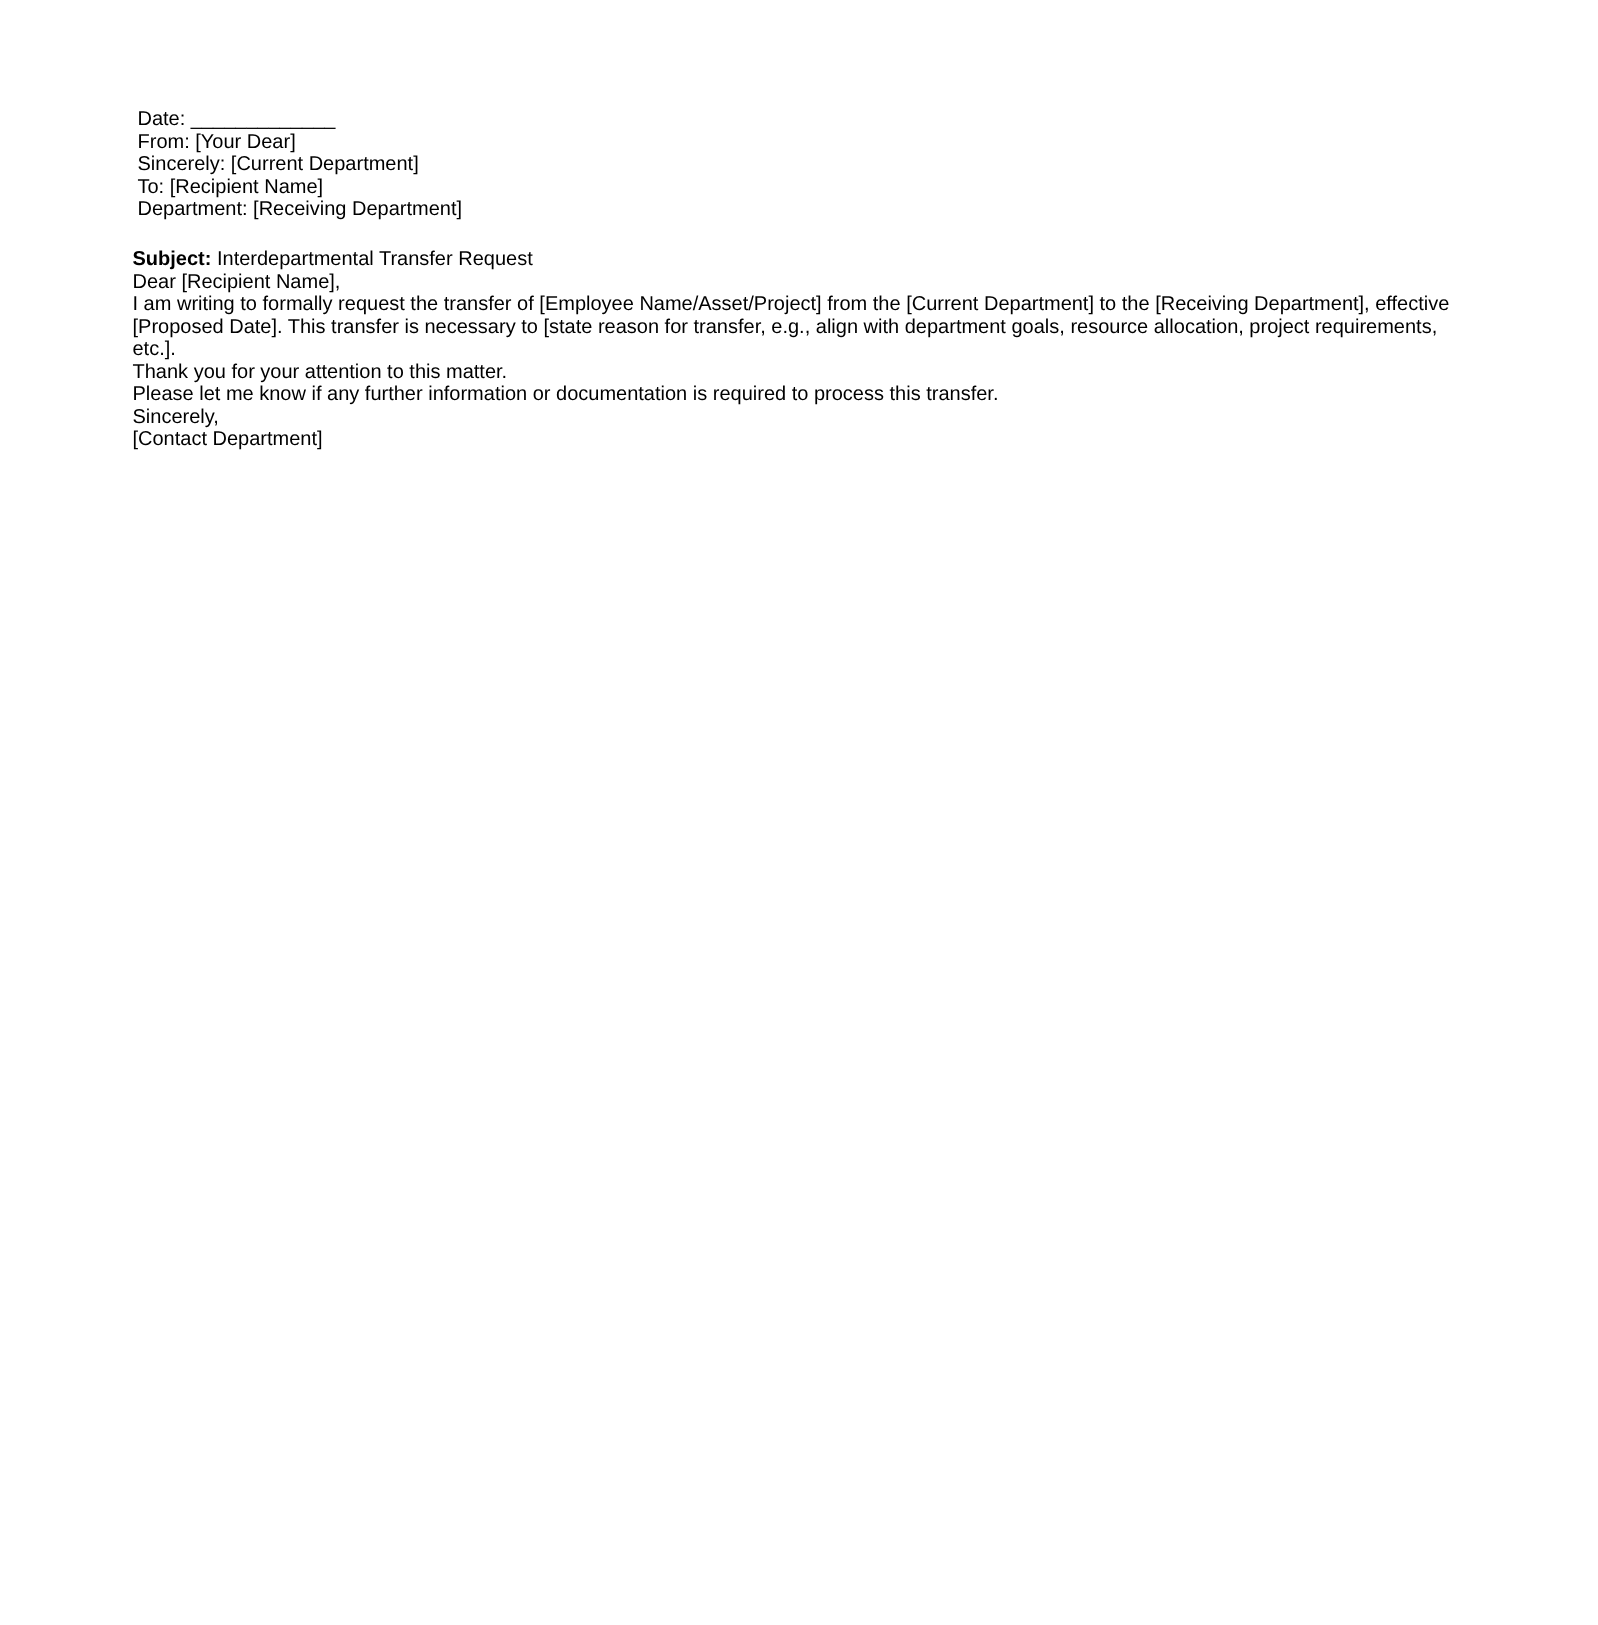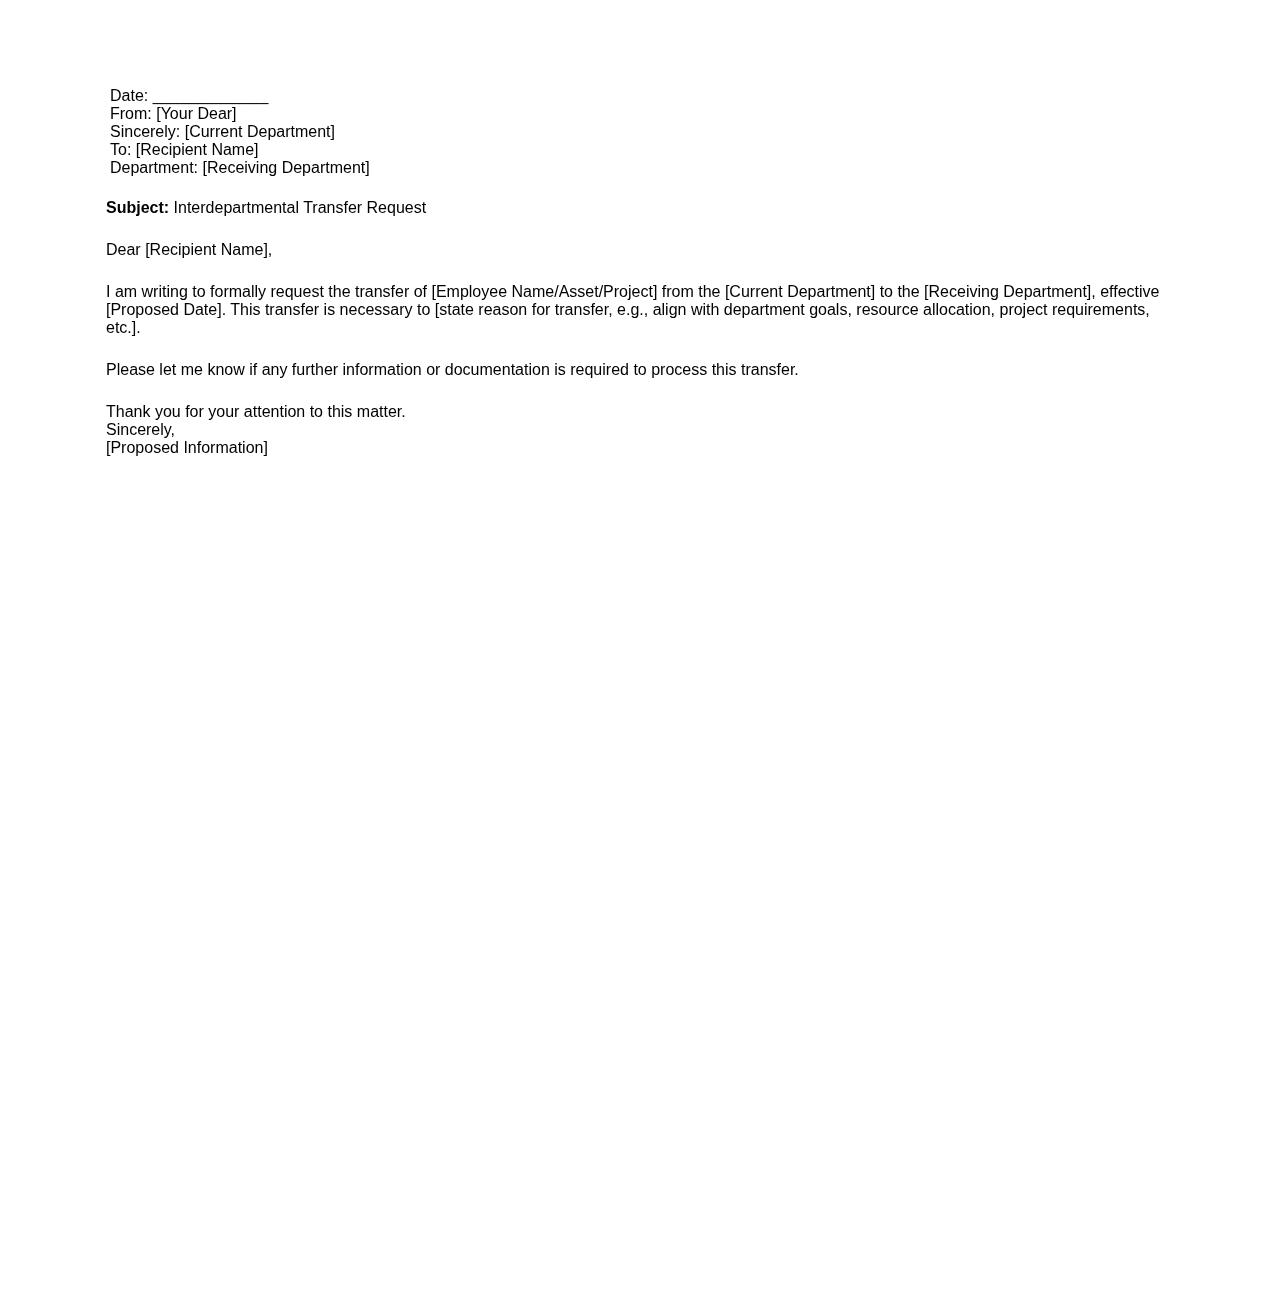--- a/index.html
+++ b/index.html
@@ -19,21 +19,21 @@
     .page {
       position: absolute;
       left: 106px;
       top: 83px;
       width: 1060px;
     }
     .line { display: block; white-space: pre; }
     .header-block { margin: 4px; }
     .subject { margin-top: 22px; }
     .subject .label { font-weight: bold; }
-    .para { margin-top: 24px; }
+    .para { }
     .body-para { white-space: normal; }
     .closing { }
   </style>
 </head>
 <body>
 
 <div class="page">
 
   <div class="header-block">
     <span class="line"><span>Date: </span><span>_____________</span></span>
@@ -42,22 +42,22 @@
     <span class="line">To: [Recipient Name]</span>
     <span class="line">Department: [Receiving Department]</span>
   </div>
 
   <div class="subject line"><span class="label">Subject:</span><span> Interdepartmental Transfer Request</span></div>
 
   <div class="para line">Dear [Recipient Name],</div>
 
   <div class="para body-para">I am writing to formally request the transfer of [Employee Name/Asset/Project] from the [Current Department] to the [Receiving Department], effective [Proposed Date]. This transfer is necessary to [state reason for transfer, e.g., align with department goals, resource allocation, project requirements, etc.].</div>
 
+  <div class="para line">Thank you for your attention to this matter.</div>
+
   <div class="para line">Please let me know if any further information or documentation is required to process this transfer.</div>
-
-  <div class="para line">Thank you for your attention to this matter.</div>
 
   <div class="closing">
     <span class="line">Sincerely,</span>
-    <span class="line">[Proposed Information]</span>
+    <span class="line">[Contact Department]</span>
   </div>
 
 </div>
 
 </body></html>

